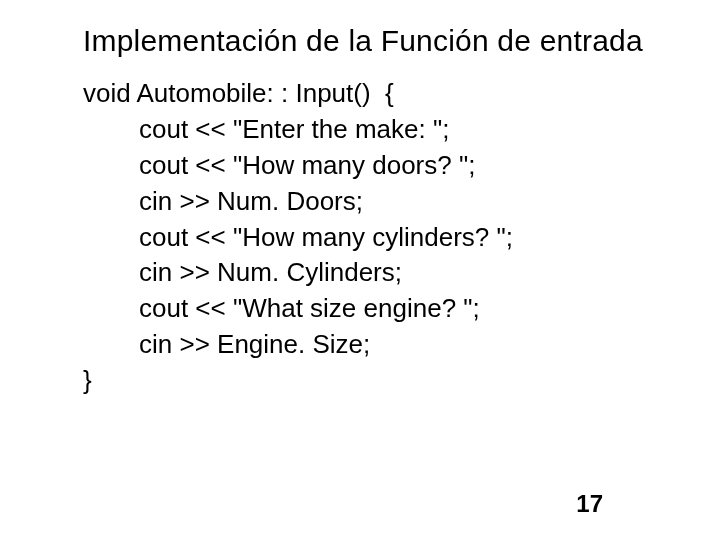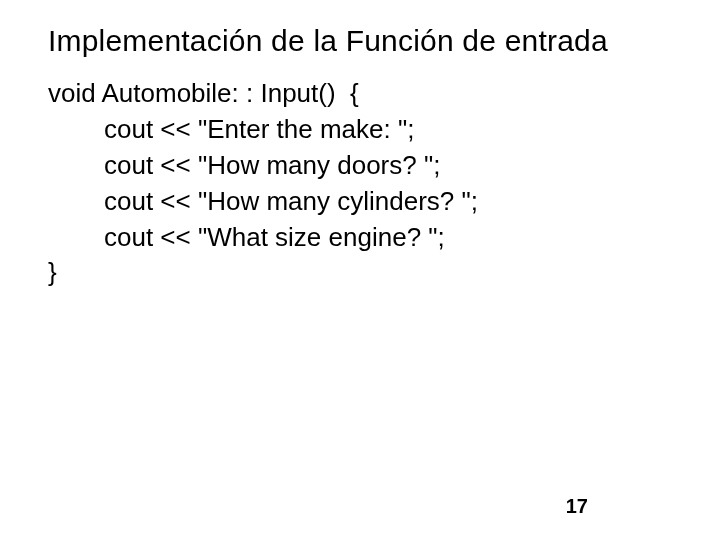--- a/index.html
+++ b/index.html
@@ -9,51 +9,55 @@
     background: #ffffff;
     font-family: Arial, Helvetica, sans-serif;
     color: #000;
     overflow: hidden;
   }
   .slide {
     position: relative;
     width: 612px;
     height: 540px;
     padding: 24px 40px 30px 48px;
+    margin-left: 35px;
   }
   .title {
     font-size: 30px;
     font-weight: 400;
     letter-spacing: 0.2px;
     margin-bottom: 18px;
     white-space: nowrap;
   }
   .code {
     font-size: 26px;
     line-height: 1.38;
   }
   .code .line { white-space: pre; }
   .code .indent { padding-left: 56px; }
   .page-num {
     position: absolute;
-    right: 24px;
+    right: 44px;
     bottom: 22px;
-    font-size: 20px;
+    font-size: 24px;
     font-weight: 700;
   }
 </style>
 </head>
 <body>
 
 <div class="slide">
   <h1 class="title">Implementación de la Función de entrada</h1>
 
   <div class="code">
     <div class="line">void Automobile: : Input()  {</div>
     <div class="line indent">cout &lt;&lt; "Enter the make: ";</div>
     <div class="line indent">cout &lt;&lt; "How many doors? ";</div>
+    <div class="line indent">cin &gt;&gt; Num. Doors;</div>
     <div class="line indent">cout &lt;&lt; "How many cylinders? ";</div>
+    <div class="line indent">cin &gt;&gt; Num. Cylinders;</div>
     <div class="line indent">cout &lt;&lt; "What size engine? ";</div>
+    <div class="line indent">cin &gt;&gt; Engine. Size;</div>
     <div class="line">}</div>
   </div>
 
   <div class="page-num">17</div>
 </div>
 
 </body></html>

